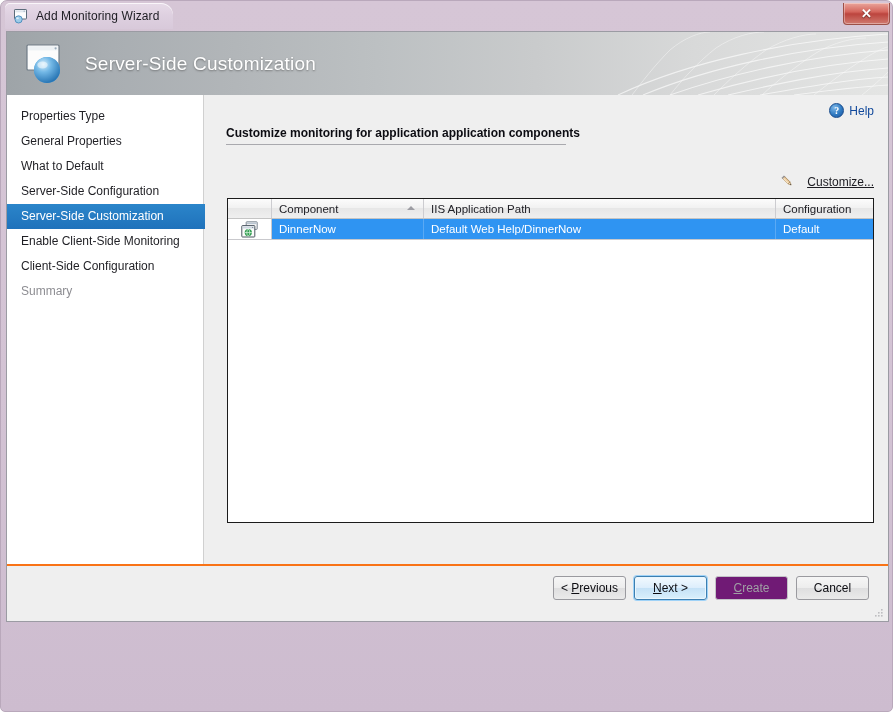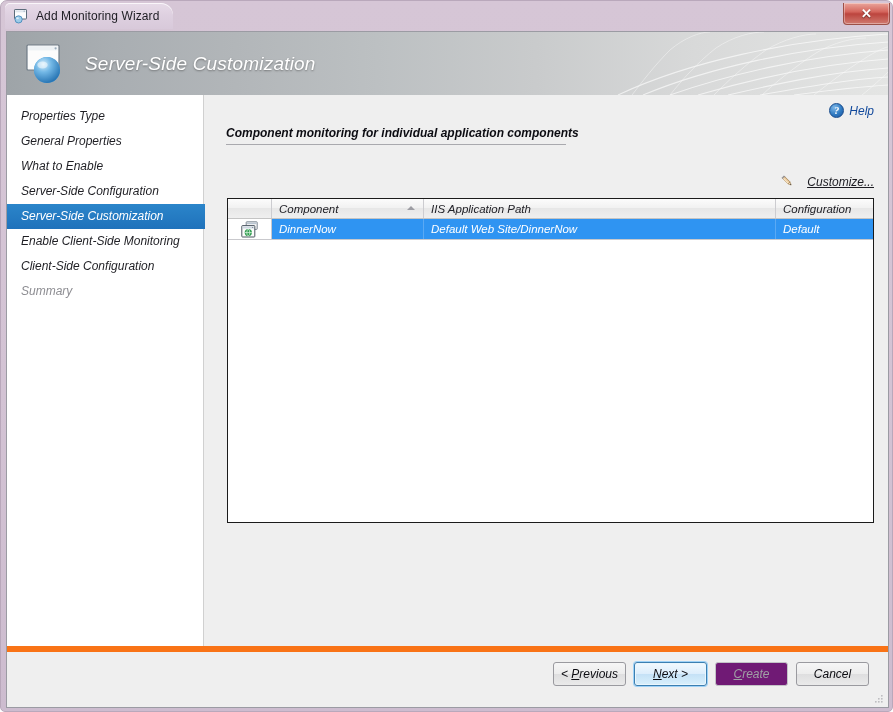--- a/index.html
+++ b/index.html
@@ -77,26 +77,25 @@
     font-weight: bold;
     text-shadow: 0 1px 1px rgba(0,0,0,0.5);
     font-family: "Liberation Sans", sans-serif;
   }
 
   
   .client {
     position: absolute;
     left: 5px; top: 30px;
     width: 883px;
-    height: 677px;
+    height: 591px;
     box-sizing: border-box;
     background: #efefef;
     border: 1px solid #9b9ba3;
     overflow: hidden;
-    font-style: italic;
   }
 
   
   .banner {
     position: absolute;
     left: 0; top: 0;
     width: 881px;
     height: 63px;
     background: linear-gradient(to right, #9ea4a8 0%, #a9aeb2 12%, #b2b6b9 26%, #bcc0c2 42%, #c9cbcc 60%, #d8d9d9 78%, #e4e5e4 100%);
     overflow: hidden;
@@ -280,21 +279,21 @@
   .gc.c3 { width: 97px; }
   .row-icon { width: 18px; height: 17px; }
 
   
   .footer {
     position: absolute;
     left: 0; bottom: 0;
     width: 881px;
     height: 55px;
     background: #efefef;
-    border-top: 6px solid #f97316;
+    border-top: 2px solid #f97316;
   }
   .btn-row {
     position: absolute;
     right: 19px; top: 10px;
     display: flex;
     gap: 8px;
   }
   .btn {
     width: 73px;
     height: 24px;
@@ -396,21 +395,21 @@
     </div>
 
     <div class="sidebar">
       <div class="nav-item">
         <span>Properties Type</span>
       </div>
       <div class="nav-item">
         <span>General Properties</span>
       </div>
       <div class="nav-item">
-        <span>What to Enable</span>
+        <span>What to Default</span>
       </div>
       <div class="nav-item">
         <span>Server-Side Configuration</span>
       </div>
       <div class="nav-item active">
         <span>Server-Side Customization</span>
       </div>
       <div class="nav-item">
         <span>Enable Client-Side Monitoring</span>
       </div>
@@ -422,21 +421,21 @@
       </div>
     </div>
 
     <div class="main">
 
       <div class="help-link">
         <span class="help-icon">?</span>
         <span>Help</span>
       </div>
 
-      <div class="page-heading">Component monitoring for individual application components</div>
+      <div class="page-heading">Customize monitoring for application application components</div>
 
       <div class="customize-link">
         <span class="pencil-icon">
           <svg width="15" height="15" viewBox="0 0 15 15">
             <g transform="rotate(-45 7.5 7.5)">
               <rect x="6.2" y="1.4" width="2.8" height="8.2" fill="#e8c79a" stroke="#9d7b4c" stroke-width="0.7"></rect>
               <rect x="6.2" y="1.4" width="1.3" height="8.2" fill="#f6e3c4"></rect>
               <polygon points="6.2,9.6 9,9.6 7.6,12.6" fill="#f2ddc0" stroke="#9d7b4c" stroke-width="0.6"></polygon>
               <polygon points="7.0,11.3 8.2,11.3 7.6,12.6" fill="#3a3a3a"></polygon>
               <rect x="6.2" y="1.0" width="2.8" height="1.1" fill="#a8a8ad" stroke="#7d7d82" stroke-width="0.5"></rect>
@@ -471,21 +470,21 @@
                 <rect x="6" y="1.6" width="9.4" height="1.5" fill="#b9c6d2"></rect>
                 <rect x="0.8" y="4.6" width="13" height="11.4" rx="0.7" fill="#fbfbfb" stroke="#4b5660" stroke-width="1"></rect>
                 <rect x="1.7" y="5.5" width="11.2" height="2" fill="#cdd8e2"></rect>
                 <circle cx="11.6" cy="6.5" r="0.6" fill="#77858f"></circle>
                 <circle cx="7.3" cy="11.6" r="3.6" fill="#2f9c4e"></circle>
                 <path d="M3.7,11.6 h7.2 M7.3,8 a5,5 0 0 1 0,7.2 a5,5 0 0 1 0,-7.2" fill="none" stroke="#d6f0dc" stroke-width="0.8"></path>
               </svg>
             </span>
           </div>
           <div class="gc c1">DinnerNow</div>
-          <div class="gc c2">Default Web Site/DinnerNow</div>
+          <div class="gc c2">Default Web Help/DinnerNow</div>
           <div class="gc c3">Default</div>
         </div>
       </div>
     </div>
 
     <div class="footer">
       <div class="btn-row">
         <div class="btn">
           <span>&lt; <u>P</u>revious</span>
         </div>

